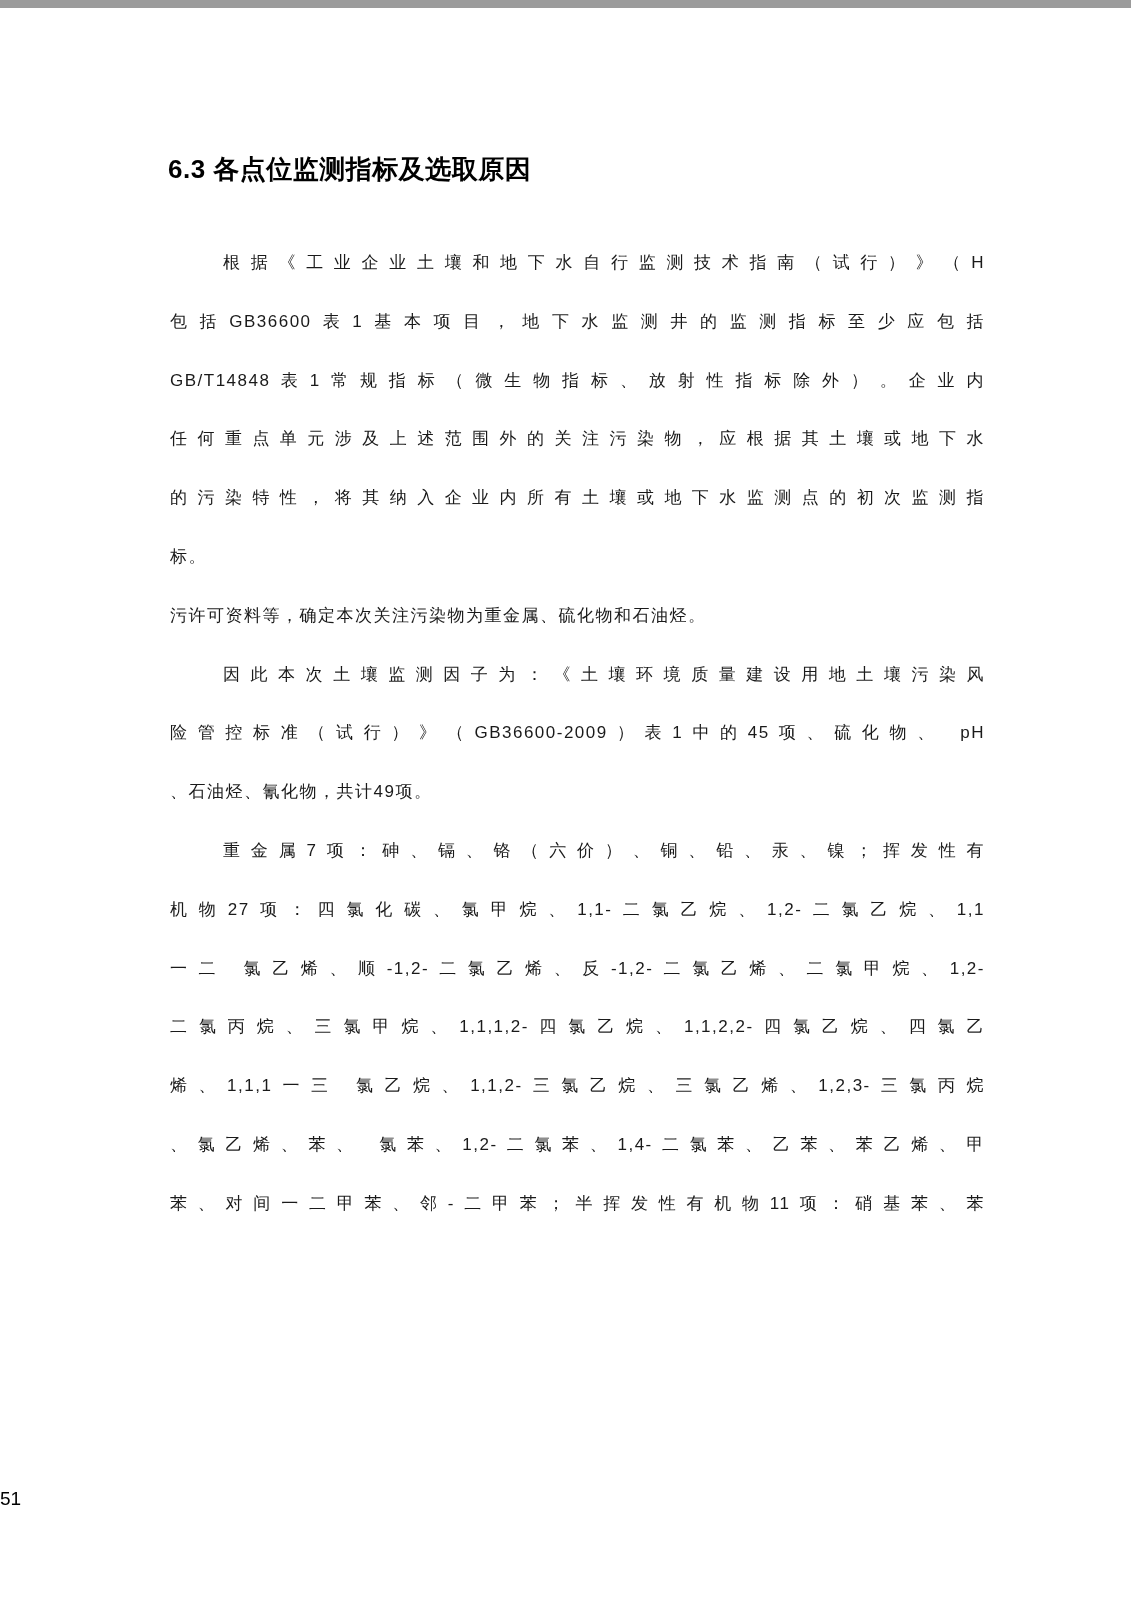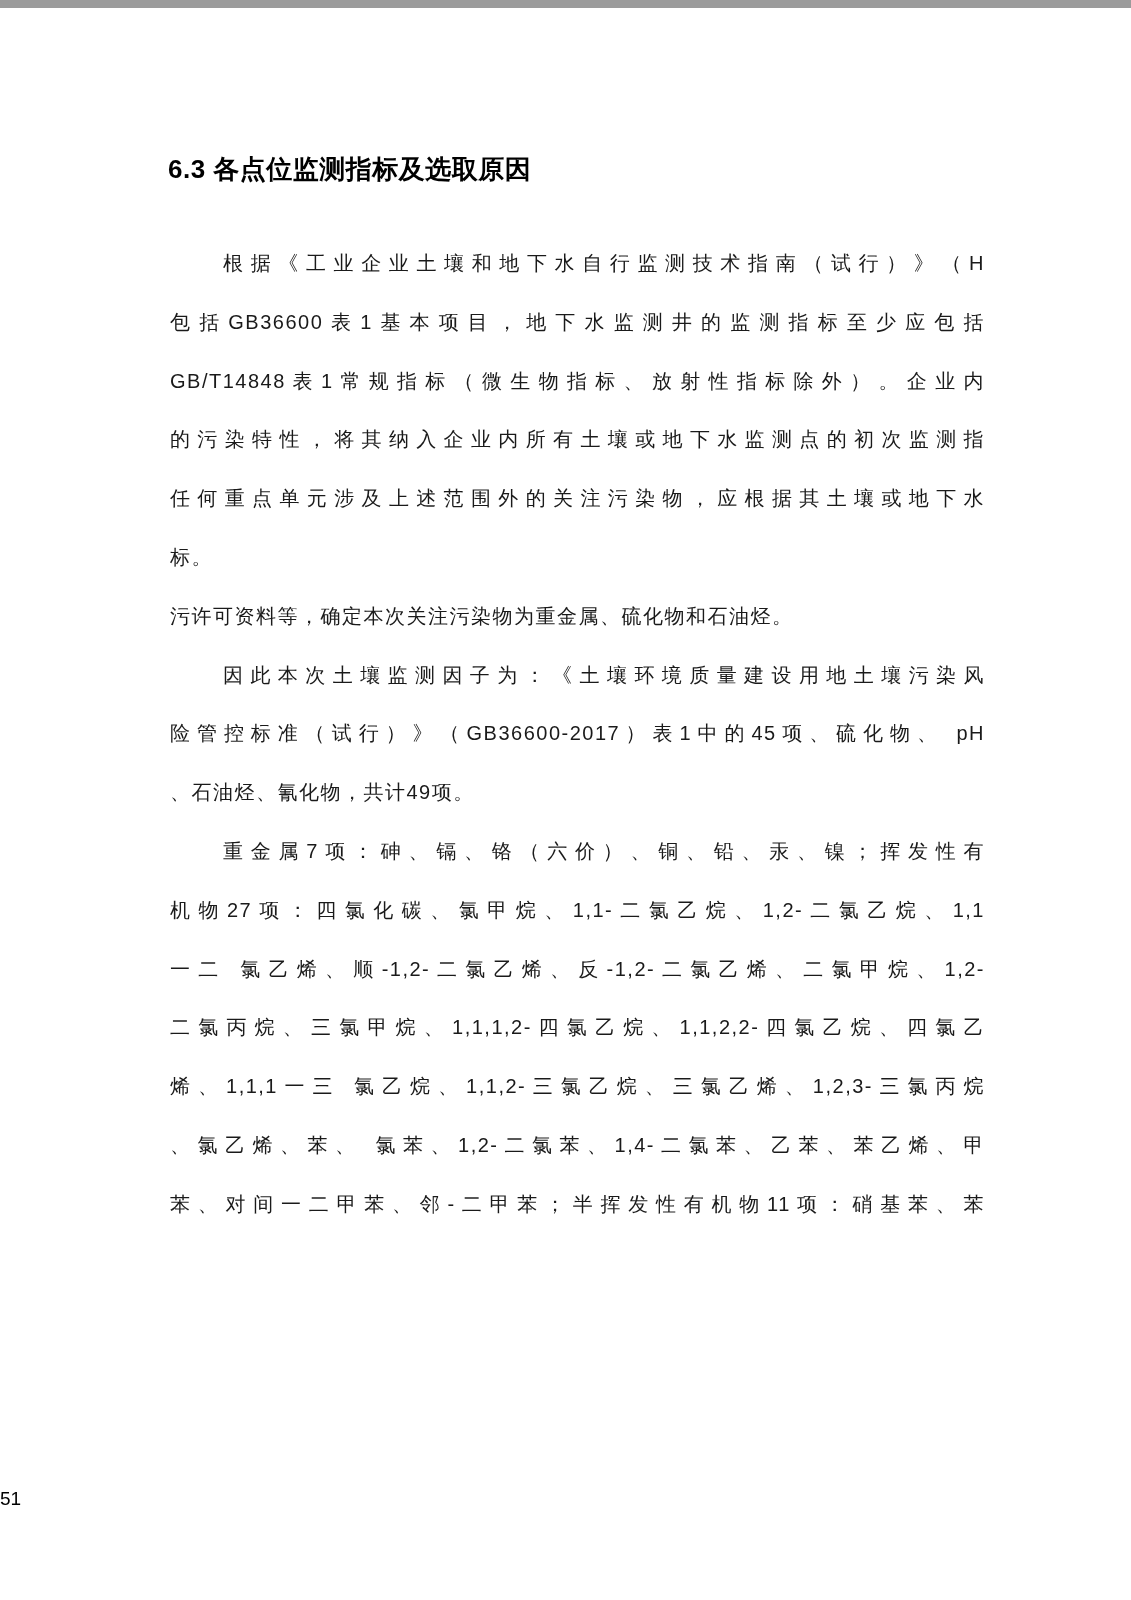--- a/index.html
+++ b/index.html
@@ -26,21 +26,21 @@
     font-weight: bold;
     letter-spacing: 0.5px;
     color: #000000;
     white-space: nowrap;
   }
   .body-text {
     position: absolute;
     left: 170px;
     top: 226px;
     width: 815px;
-    font-size: 20px;
+    font-size: 17px;
     letter-spacing: 1.5px;
     color: #1a1a1a;
   }
   .line {
     line-height: 58.8px;
     height: 58.8px;
     overflow: hidden;
   }
   .line.justify {
     text-align: justify;
@@ -67,26 +67,26 @@
 </head>
 <body>
 
 <div class="page">
   <h2 class="section-heading">6.3 各点位监测指标及选取原因</h2>
 
   <div class="body-text" id="body-lines">
       <div class="line justify indent">根据《工业企业土壤和地下水自行监测技术指南（试行）》（H</div>
       <div class="line justify">包括GB36600表1基本项目，地下水监测井的监测指标至少应包括</div>
       <div class="line justify">GB/T14848表1常规指标（微生物指标、放射性指标除外）。企业内</div>
+      <div class="line justify">任何重点单元涉及上述范围外的关注污染物，应根据其土壤或地下水</div>
       <div class="line justify">的污染特性，将其纳入企业内所有土壤或地下水监测点的初次监测指</div>
-      <div class="line justify">任何重点单元涉及上述范围外的关注污染物，应根据其土壤或地下水</div>
       <div class="line left">标。</div>
       <div class="line left">污许可资料等，确定本次关注污染物为重金属、硫化物和石油烃。</div>
       <div class="line justify indent">因此本次土壤监测因子为：《土壤环境质量建设用地土壤污染风</div>
-      <div class="line justify">险管控标准（试行）》（GB36600-2017）表1中的45项、硫化物、 pH</div>
+      <div class="line justify">险管控标准（试行）》（GB36600-2009）表1中的45项、硫化物、 pH</div>
       <div class="line left">、石油烃、氰化物，共计49项。</div>
       <div class="line justify indent">重金属7项：砷、镉、铬（六价）、铜、铅、汞、镍；挥发性有</div>
       <div class="line justify">机物27项：四氯化碳、氯甲烷、1,1-二氯乙烷、1,2-二氯乙烷、1,1</div>
       <div class="line justify">一二 氯乙烯、顺-1,2-二氯乙烯、反-1,2-二氯乙烯、二氯甲烷、1,2-</div>
       <div class="line justify">二氯丙烷、三氯甲烷、1,1,1,2-四氯乙烷、1,1,2,2-四氯乙烷、四氯乙</div>
       <div class="line justify">烯、1,1,1一三 氯乙烷、1,1,2-三氯乙烷、三氯乙烯、1,2,3-三氯丙烷</div>
       <div class="line justify">、氯乙烯、苯、 氯苯、1,2-二氯苯、1,4-二氯苯、乙苯、苯乙烯、甲</div>
       <div class="line justify">苯、对间一二甲苯、邻-二甲苯；半挥发性有机物11项：硝基苯、苯</div>
     </div>
 

